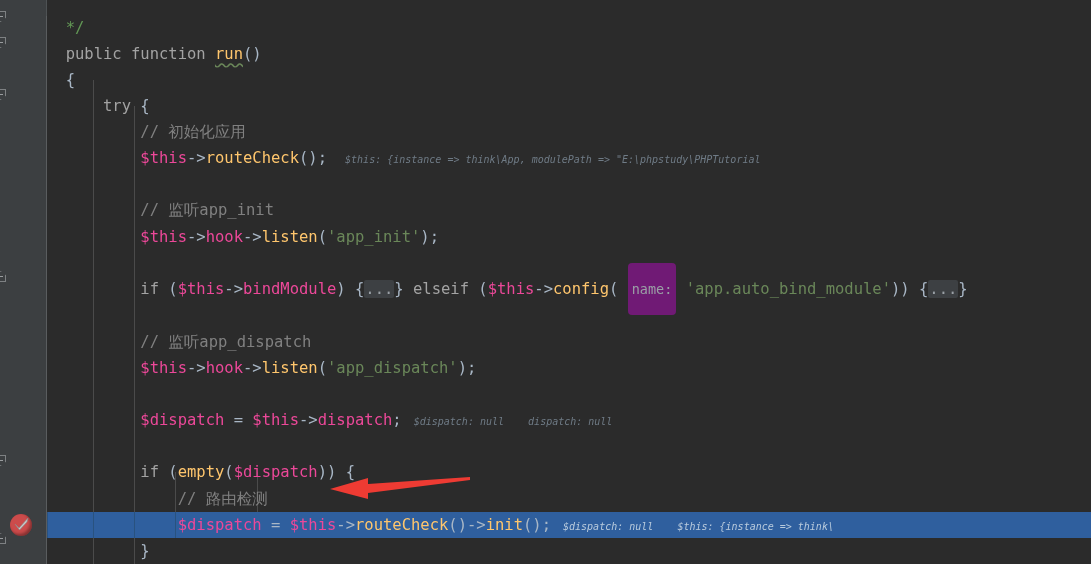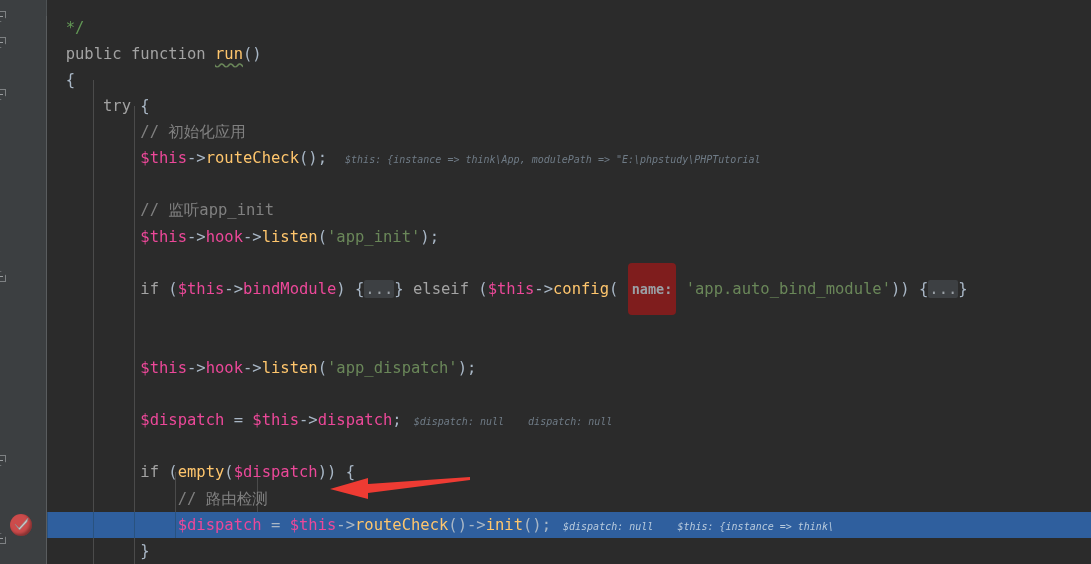--- a/index.html
+++ b/index.html
@@ -122,24 +122,23 @@
   .hint {
     color: #6f7b86;
     font-style: italic;
     font-size: 10px;
   }
   .hint-sel { color: #b9cbdd; }
   .param-hint {
     color: #9aa0a6;
     font-style: normal;
     font-size: 13.5px;
-    background: #7f1d1d;
+    background: #701a75;
     border-radius: 4px;
     padding: 18px 4px;
-    font-weight: bold;
   }
   .fold-placeholder {
     background: #3d4043;
     color: #9aa0a6;
     border-radius: 2px;
     padding: 0 1px;
   }
   .typo {
     text-decoration: underline wavy #6a8759;
     text-decoration-skip-ink: none;
@@ -194,20 +193,21 @@
       <div class="line" style="top: 67px;"><span class="txt punct">  {</span></div>
       <div class="line" style="top: 119px;"><span class="txt cmt">          // 初始化应用</span></div>
       <div class="line" style="top: 93px;"><span class="txt kw">      try </span><span class="txt punct">{</span></div>
       <div class="line" style="top: 145px;"><span class="txt var">          $this</span><span class="txt punct">-&gt;</span><span class="txt fn">routeCheck</span><span class="txt punct">();</span><span class="txt hint">   $this: {instance =&gt; think\App, modulePath =&gt; "E:\phpstudy\PHPTutorial</span></div>
       <div class="line" style="top: 171px;"></div>
       <div class="line" style="top: 224px;"><span class="txt var">          $this</span><span class="txt punct">-&gt;</span><span class="txt var">hook</span><span class="txt punct">-&gt;</span><span class="txt fn">listen</span><span class="txt punct">(</span><span class="txt str">'app_init'</span><span class="txt punct">);</span></div>
       <div class="line" style="top: 197px;"><span class="txt cmt">          // 监听app_init</span></div>
       <div class="line" style="top: 250px;"></div>
       <div class="line" style="top: 276px;"><span class="txt kw">          if </span><span class="txt punct">(</span><span class="txt var">$this</span><span class="txt punct">-&gt;</span><span class="txt var">bindModule</span><span class="txt punct">) {</span><span class="txt fold-placeholder">...</span><span class="txt punct">} </span><span class="txt kw">elseif </span><span class="txt punct">(</span><span class="txt var">$this</span><span class="txt punct">-&gt;</span><span class="txt fn">config</span><span class="txt punct">( </span><span class="txt param-hint">name:</span><span class="txt punct"> </span><span class="txt str">'app.auto_bind_module'</span><span class="txt punct">)) {</span><span class="txt fold-placeholder">...</span><span class="txt punct">}</span></div>
       <div class="line" style="top: 302px;"></div>
+      <div class="line" style="top: 329px;"><span class="txt cmt">          // 监听app_dispatch</span></div>
       <div class="line" style="top: 355px;"><span class="txt var">          $this</span><span class="txt punct">-&gt;</span><span class="txt var">hook</span><span class="txt punct">-&gt;</span><span class="txt fn">listen</span><span class="txt punct">(</span><span class="txt str">'app_dispatch'</span><span class="txt punct">);</span></div>
       <div class="line" style="top: 381px;"></div>
       <div class="line" style="top: 407px;"><span class="txt var">          $dispatch </span><span class="txt punct">= </span><span class="txt var">$this</span><span class="txt punct">-&gt;</span><span class="txt var">dispatch</span><span class="txt punct">;</span><span class="txt hint">  $dispatch: null    dispatch: null</span></div>
       <div class="line" style="top: 433px;"></div>
       <div class="line" style="top: 486px;"><span class="txt cmt">              // 路由检测</span></div>
       <div class="line" style="top: 459px;"><span class="txt kw">          if </span><span class="txt punct">(</span><span class="txt fn">empty</span><span class="txt punct">(</span><span class="txt var">$dispatch</span><span class="txt punct">)) {</span></div>
       <div class="line" style="top: 512px;"><span class="txt var">              $dispatch </span><span class="txt punct">= </span><span class="txt var">$this</span><span class="txt punct">-&gt;</span><span class="txt fn">routeCheck</span><span class="txt punct">()-&gt;</span><span class="txt fn">init</span><span class="txt punct">();</span><span class="txt hint hint-sel">  $dispatch: null    $this: {instance =&gt; think\</span></div>
       <div class="line" style="top: 538px;"><span class="txt punct">          }</span></div>
     </div>
 

